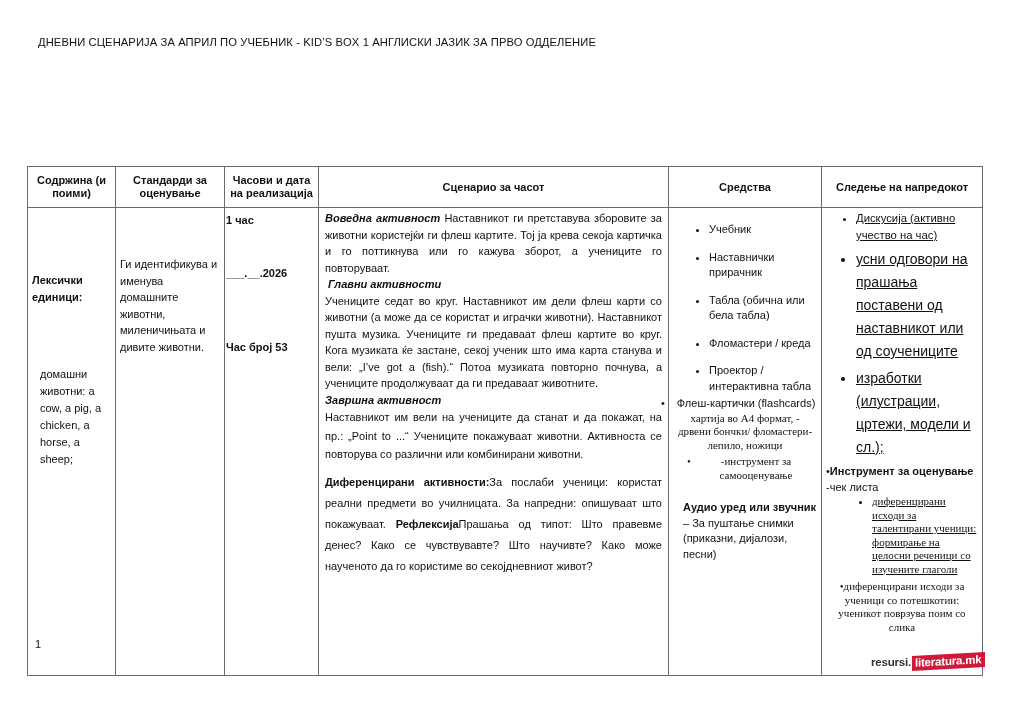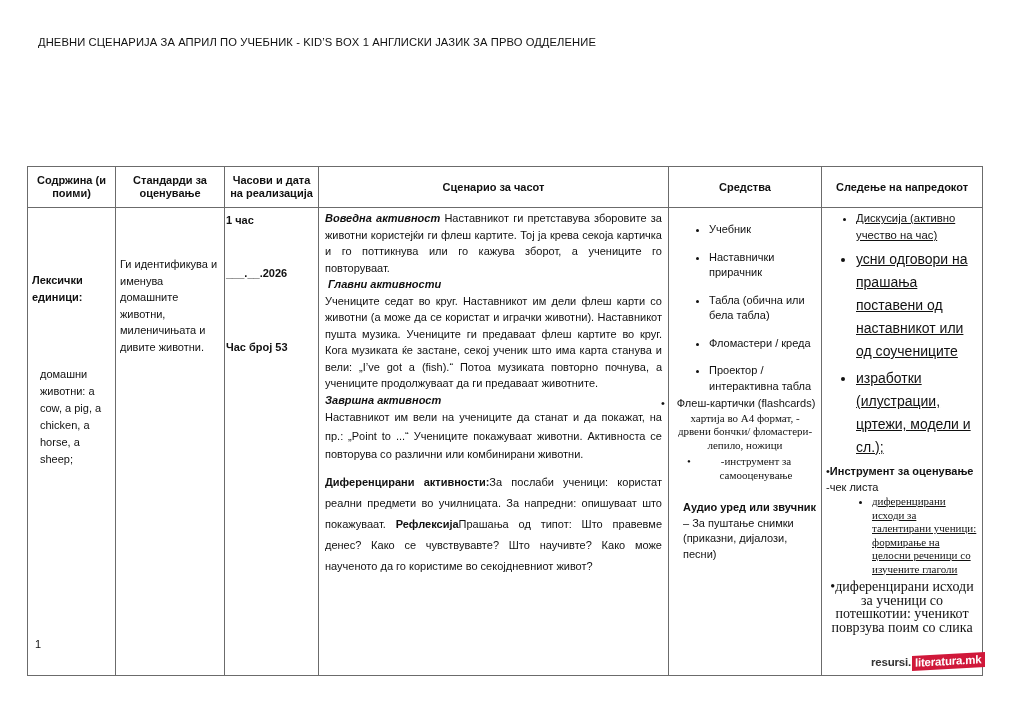--- a/index.html
+++ b/index.html
@@ -44,21 +44,21 @@
   .serif-bullet::before { content:"•"; position:absolute; left:14px; }
   .audio { margin-top:18px; line-height:15.5px; padding-left:10px; }
 
   .c-progress { padding:2px 4px 0 4px; line-height:15px; font-size:11px; }
   .c-progress ul { margin:0; padding-left:30px; list-style:disc; }
   .c-progress li { margin-bottom:4px;text-decoration:underline; }
   .c-progress li.big { font-size:11.3px; line-height:17px; }
   .c-progress li.small { font-size:14px; line-height:23px; }
   .instr { margin-top:0; line-height:16px; }
   .c-progress .serif-list { margin:0; padding-left:46px; list-style:disc; font-family:"Liberation Serif", serif; font-size:11px; line-height:13.5px; }
-  .c-progress .serif-last { font-family:"Liberation Serif", serif; font-size:14px; line-height:13.5px; text-align:center; margin-top:4px; }
+  .c-progress .serif-last { font-family:"Liberation Serif", serif; font-size:11px; line-height:13.5px; text-align:center; margin-top:4px; }
 
   .page-num { position:absolute; left:35px; top:638px; font-size:11px; }
   .logo { position:absolute; left:871px; top:654px; font-size:11.5px; font-weight:bold; letter-spacing:-0.2px; color:#333; display:flex; align-items:center; }
   .logo .red { background:#d0183a; color:#fff; padding:1px 4px 2px 3px; margin-left:1px; transform:skewY(-3deg); }
 </style>
 </head>
 <body>
 
 <div class="doc-title">ДНЕВНИ СЦЕНАРИЈА ЗА  АПРИЛ  ПО УЧЕБНИК - KID’S BOX 1    АНГЛИСКИ ЈАЗИК  ЗА ПРВО ОДДЕЛЕНИЕ</div>
 

